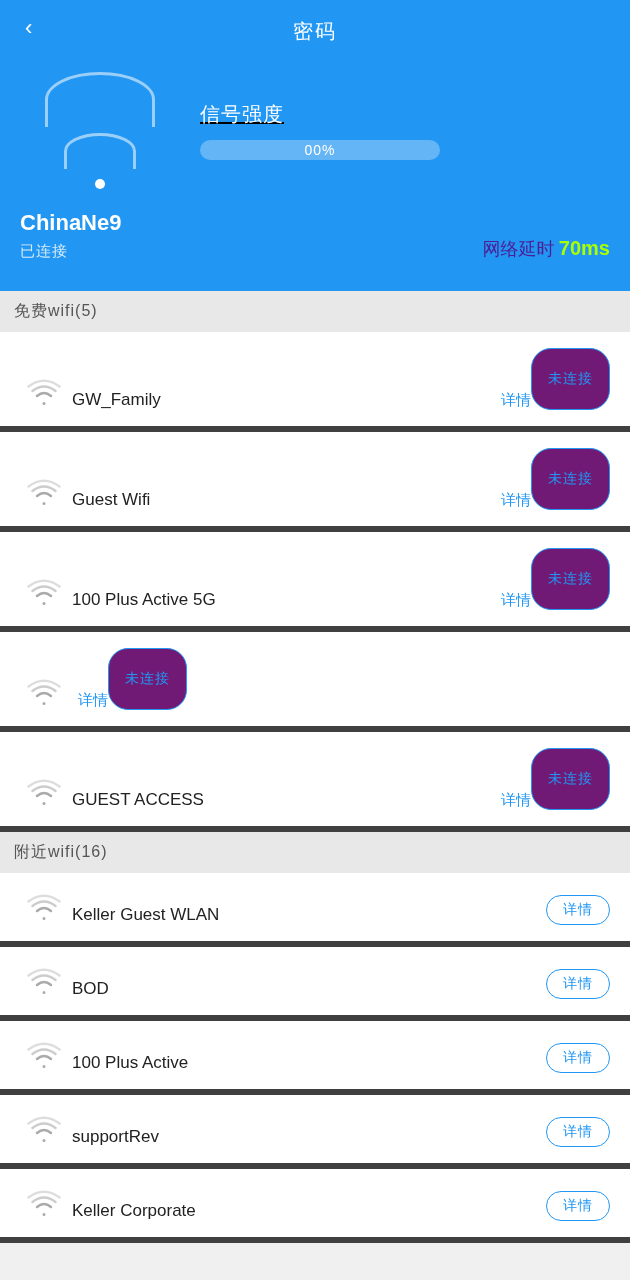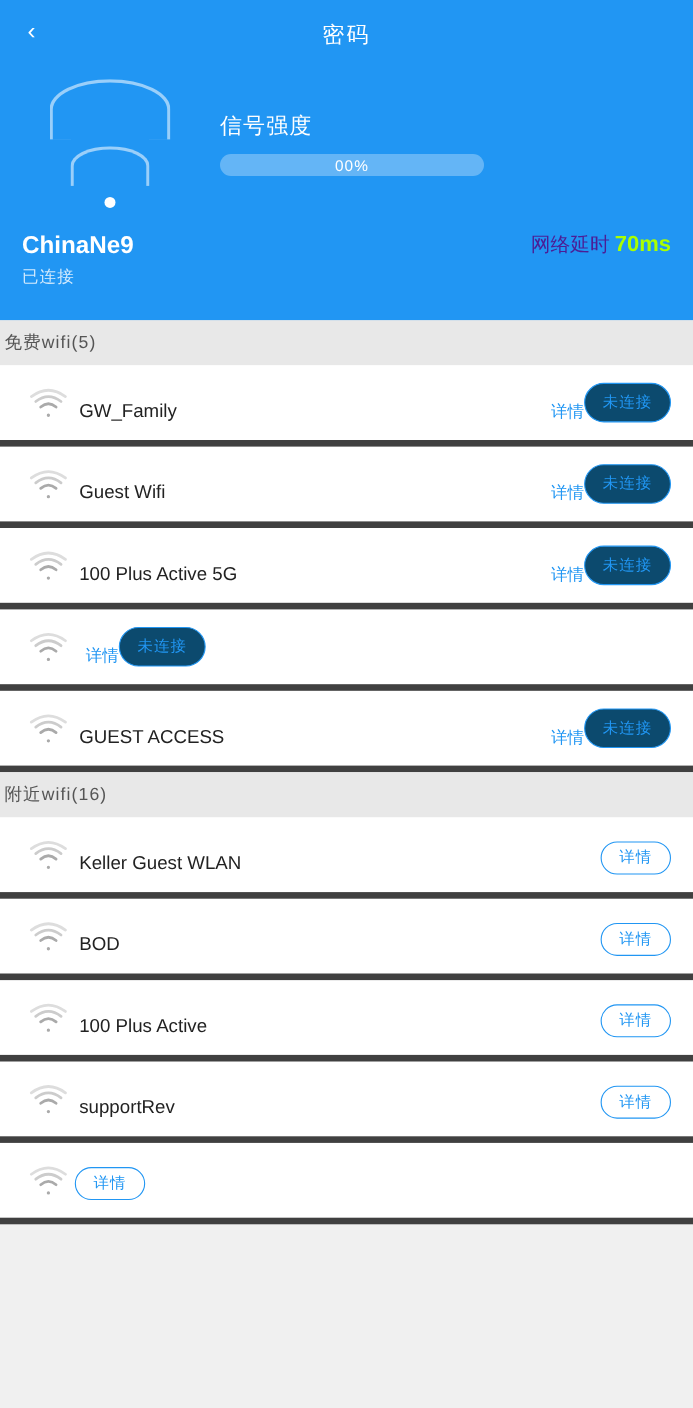--- a/index.html
+++ b/index.html
@@ -42,20 +42,21 @@
       font-size: 20px;
       font-weight: 400;
       letter-spacing: 2px;
     }
 
     .connected-info {
       display: flex;
       align-items: center;
       justify-content: flex-end;
       margin-top: 15px;
+      text-decoration: underline;
     }
 
     .wifi-icon-large {
       display: flex;
       flex-direction: column;
       align-items: center;
       justify-content: center;
       width: 160px;
       height: 120px;
     }
@@ -109,21 +110,21 @@
       top: 50%;
       left: 50%;
       transform: translate(-50%, -50%);
       color: white;
       font-size: 14px;
       letter-spacing: 1px;
     }
 
     .network-info-row {
       display: flex;
-      align-items: flex-start;
+      align-items: flex-end;
       justify-content: space-between;
       margin-top: 20px;
     }
 
     .network-name {
       color: white;
       font-size: 22px;
       font-weight: 600;
     }
 
@@ -142,21 +143,21 @@
     .connected-status {
       color: rgba(255,255,255,0.8);
       font-size: 15px;
       margin-top: 6px;
       letter-spacing: 1px;
     }
 
     
     .section-header {
       background: #e8e8e8;
-      padding: 10px 4px;
+      padding: 10px 14px;
       color: #555;
       font-size: 16px;
       letter-spacing: 1px;
     }
 
     
     .wifi-list {
       background: white;
     }
 
@@ -190,24 +191,24 @@
     .detail-link {
       color: #2196f3;
       font-size: 15px;
       margin-left: 10px;
       cursor: pointer;
     }
 
     .connect-btn {
       border: 1.5px solid #2196f3;
       border-radius: 20px;
-      padding: 8px 16px;
+      padding: 21px 16px;
       color: #2196f3;
       font-size: 14px;
-      background: #0c4a6e;
+      background: #701a75;
       cursor: pointer;
       white-space: nowrap;
       letter-spacing: 1px;
     }
 
     .detail-btn {
       border: 1.5px solid #2196f3;
       border-radius: 20px;
       padding: 5px 16px;
       color: #2196f3;
@@ -375,15 +376,16 @@
   </div>
     <div class="wifi-item">
     <div class="wifi-icon-small">
         <svg class="wifi-icon-svg" viewBox="0 0 36 36" fill="none" xmlns="http://www.w3.org/2000/svg">
     <path d="M18 28 a1.5 1.5 0 1 1 0 3 a1.5 1.5 0 0 1 0-3 z" fill="#aaa"></path>
     <path d="M11 22 Q18 16 25 22" stroke="#aaa" stroke-width="2.5" fill="none" stroke-linecap="round"></path>
     <path d="M6.5 17 Q18 8 29.5 17" stroke="#ccc" stroke-width="2.5" fill="none" stroke-linecap="round"></path>
     <path d="M2.5 12.5 Q18 1 33.5 12.5" stroke="#ddd" stroke-width="2.5" fill="none" stroke-linecap="round"></path>
   </svg>
       </div>
+    <span class="wifi-item-name">Keller Corporate</span>
     <button class="detail-btn">详情</button>
   </div>
   </div>
 
 </body></html>

